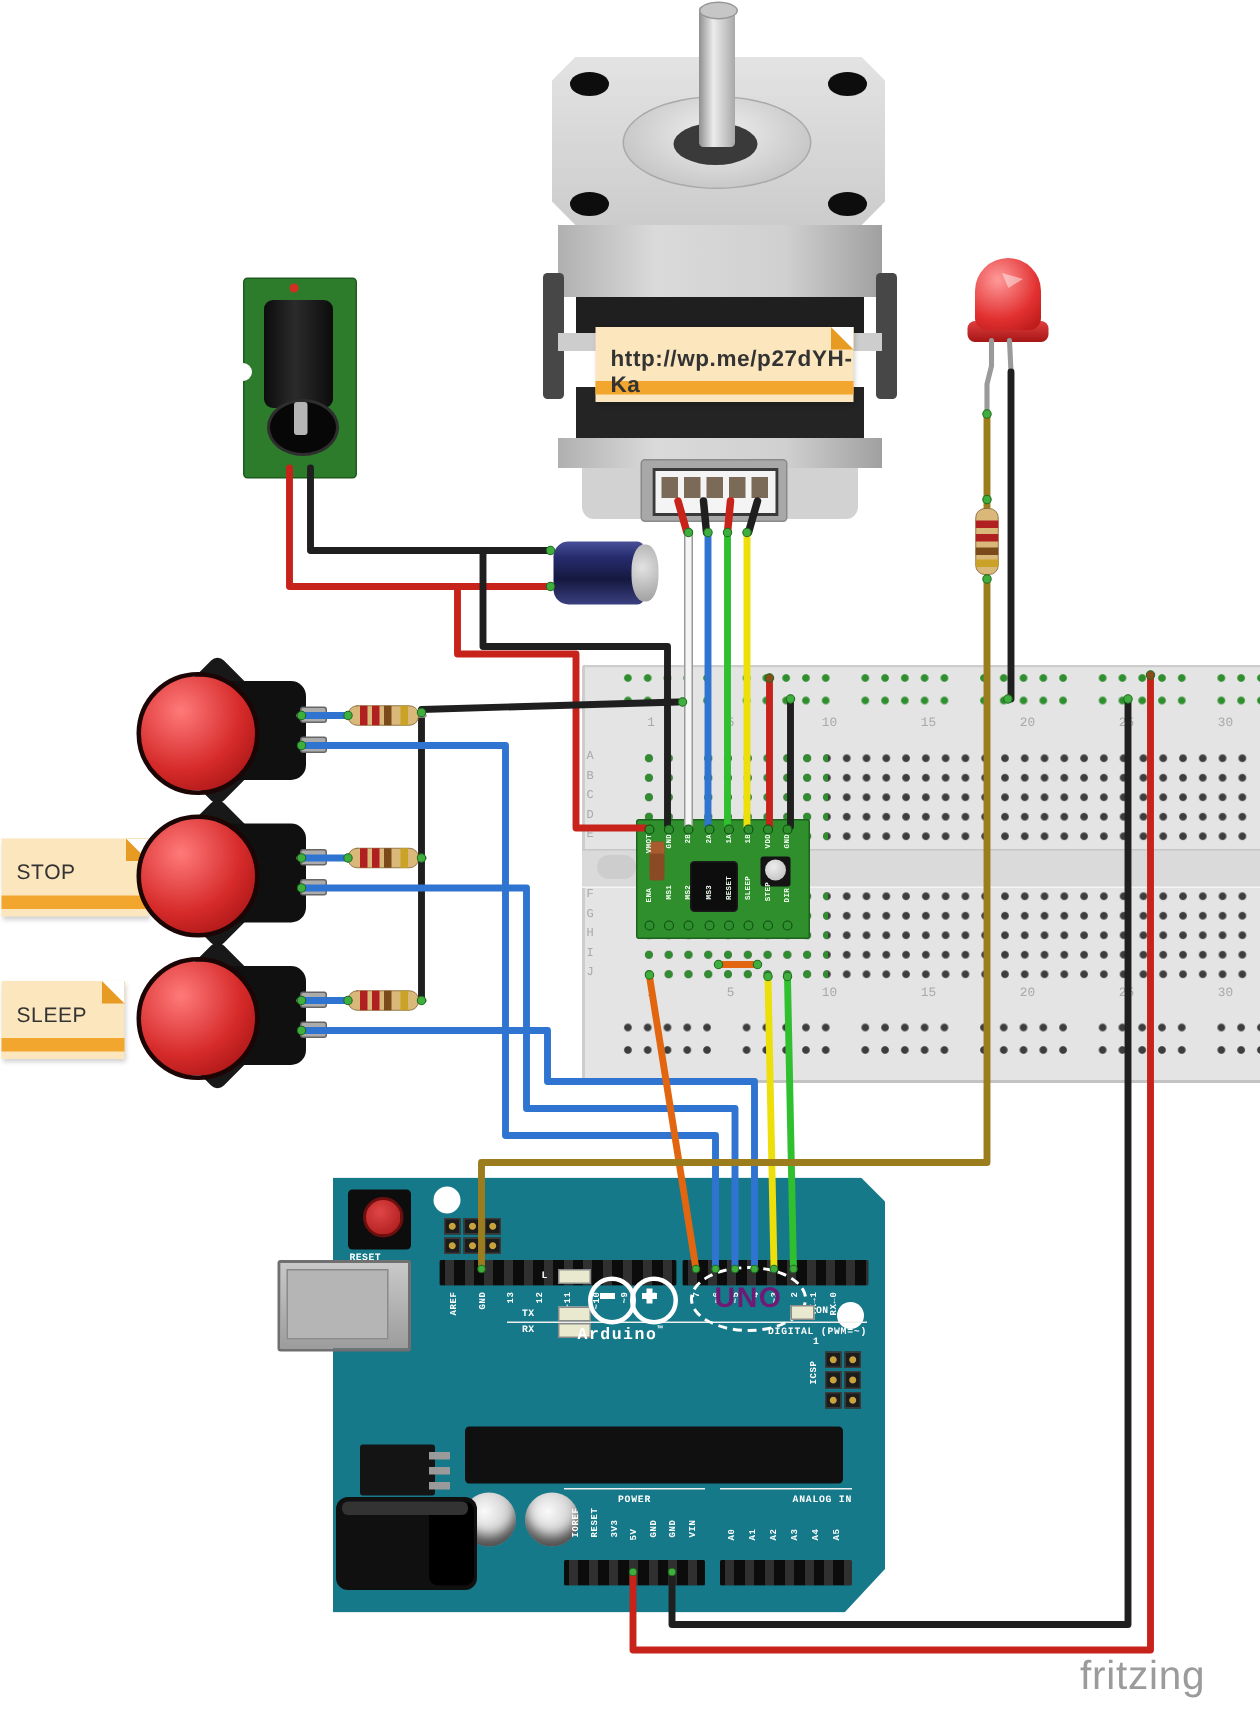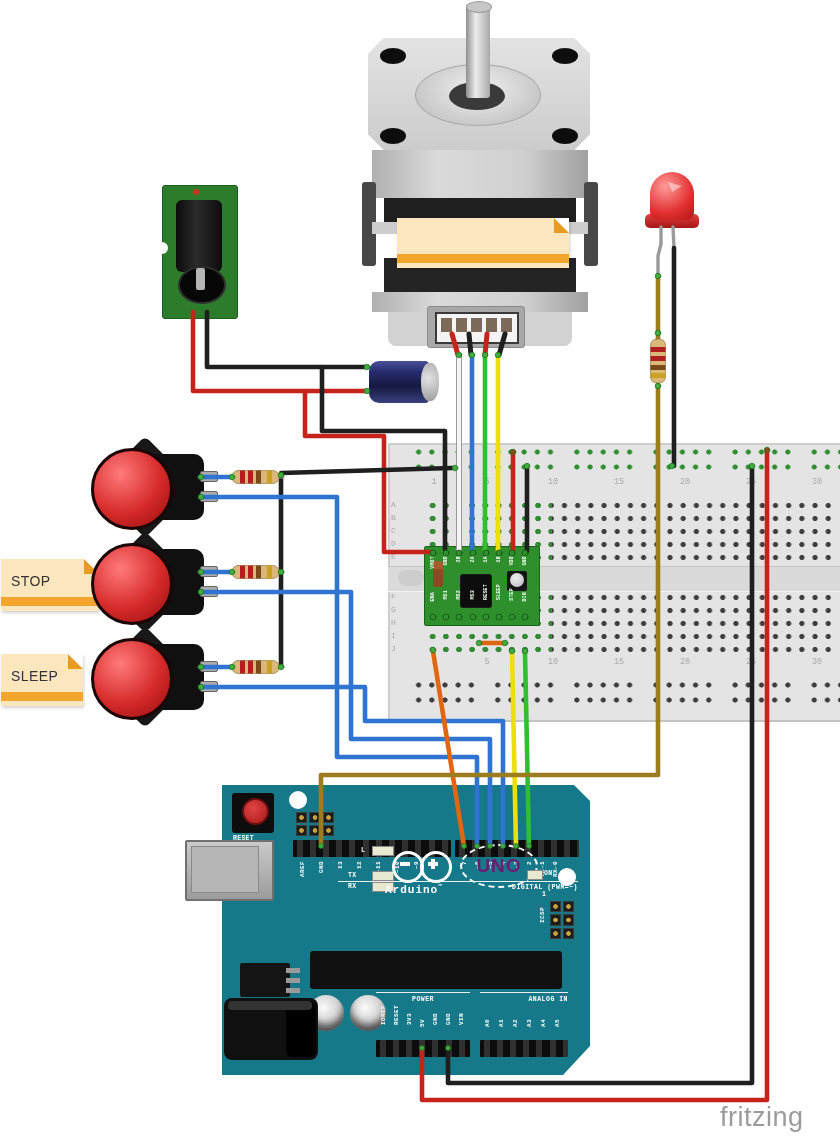--- a/index.html
+++ b/index.html
@@ -132,20 +132,21 @@
   <div class="abs" style="left:427px;top:306px;width:96px;height:40px;background:#a8a8a8;border:1px solid #8a8a8a;border-radius:3px"></div>
   <div class="abs" style="left:435px;top:312px;width:80px;height:28px;background:#f4f4f4;border:2px solid #3a3a3a"></div>
   <div class="abs" style="left:441px;top:318px;width:11px;height:14px;background:#7b6a58"></div>
   <div class="abs" style="left:456px;top:318px;width:11px;height:14px;background:#7b6a58"></div>
   <div class="abs" style="left:471px;top:318px;width:11px;height:14px;background:#7b6a58"></div>
   <div class="abs" style="left:486px;top:318px;width:11px;height:14px;background:#7b6a58"></div>
   <div class="abs" style="left:501px;top:318px;width:11px;height:14px;background:#7b6a58"></div>
 
   <div class="note" style="left:397px;top:218px;width:172px;height:50px">
     <div class="note-strip"></div>
+    <span class="note-text" style="top:13px;font-size:15px;font-weight:600">http://wp.me/p27dYH-Ka</span>
   </div>
 
   <div class="note" style="left:1px;top:559px;width:98px;height:52px">
     <div class="note-strip"></div>
     <span class="note-text">STOP</span>
   </div>
   <div class="note" style="left:1px;top:654px;width:82px;height:52px">
     <div class="note-strip"></div>
     <span class="note-text">SLEEP</span>
   </div>

